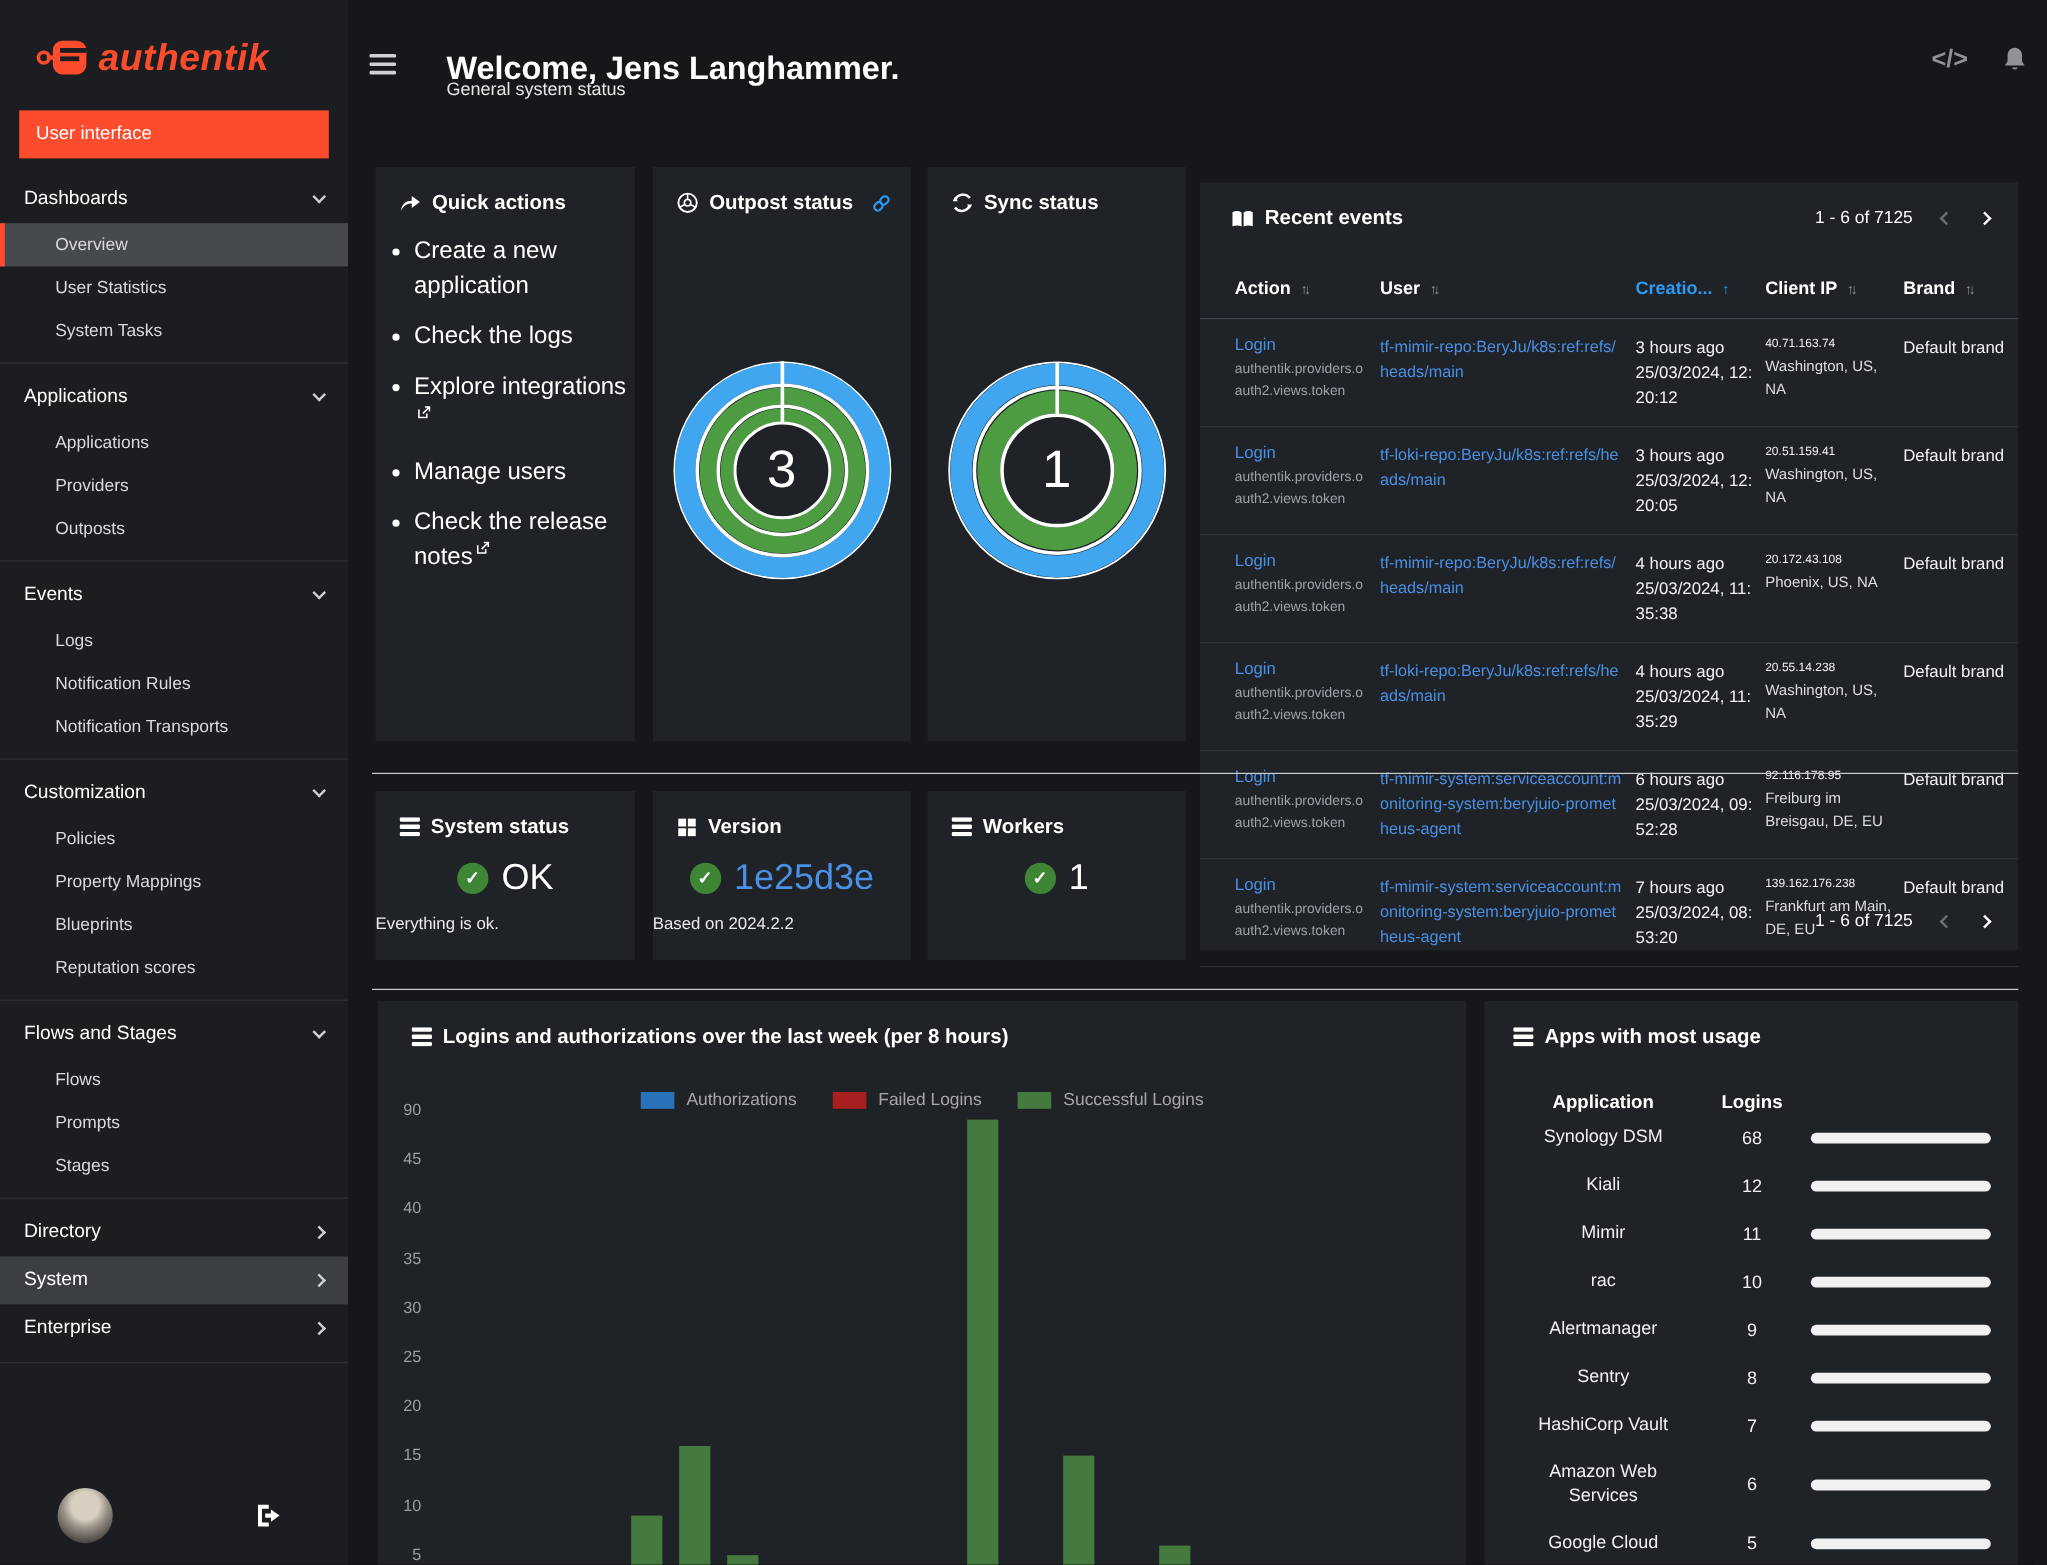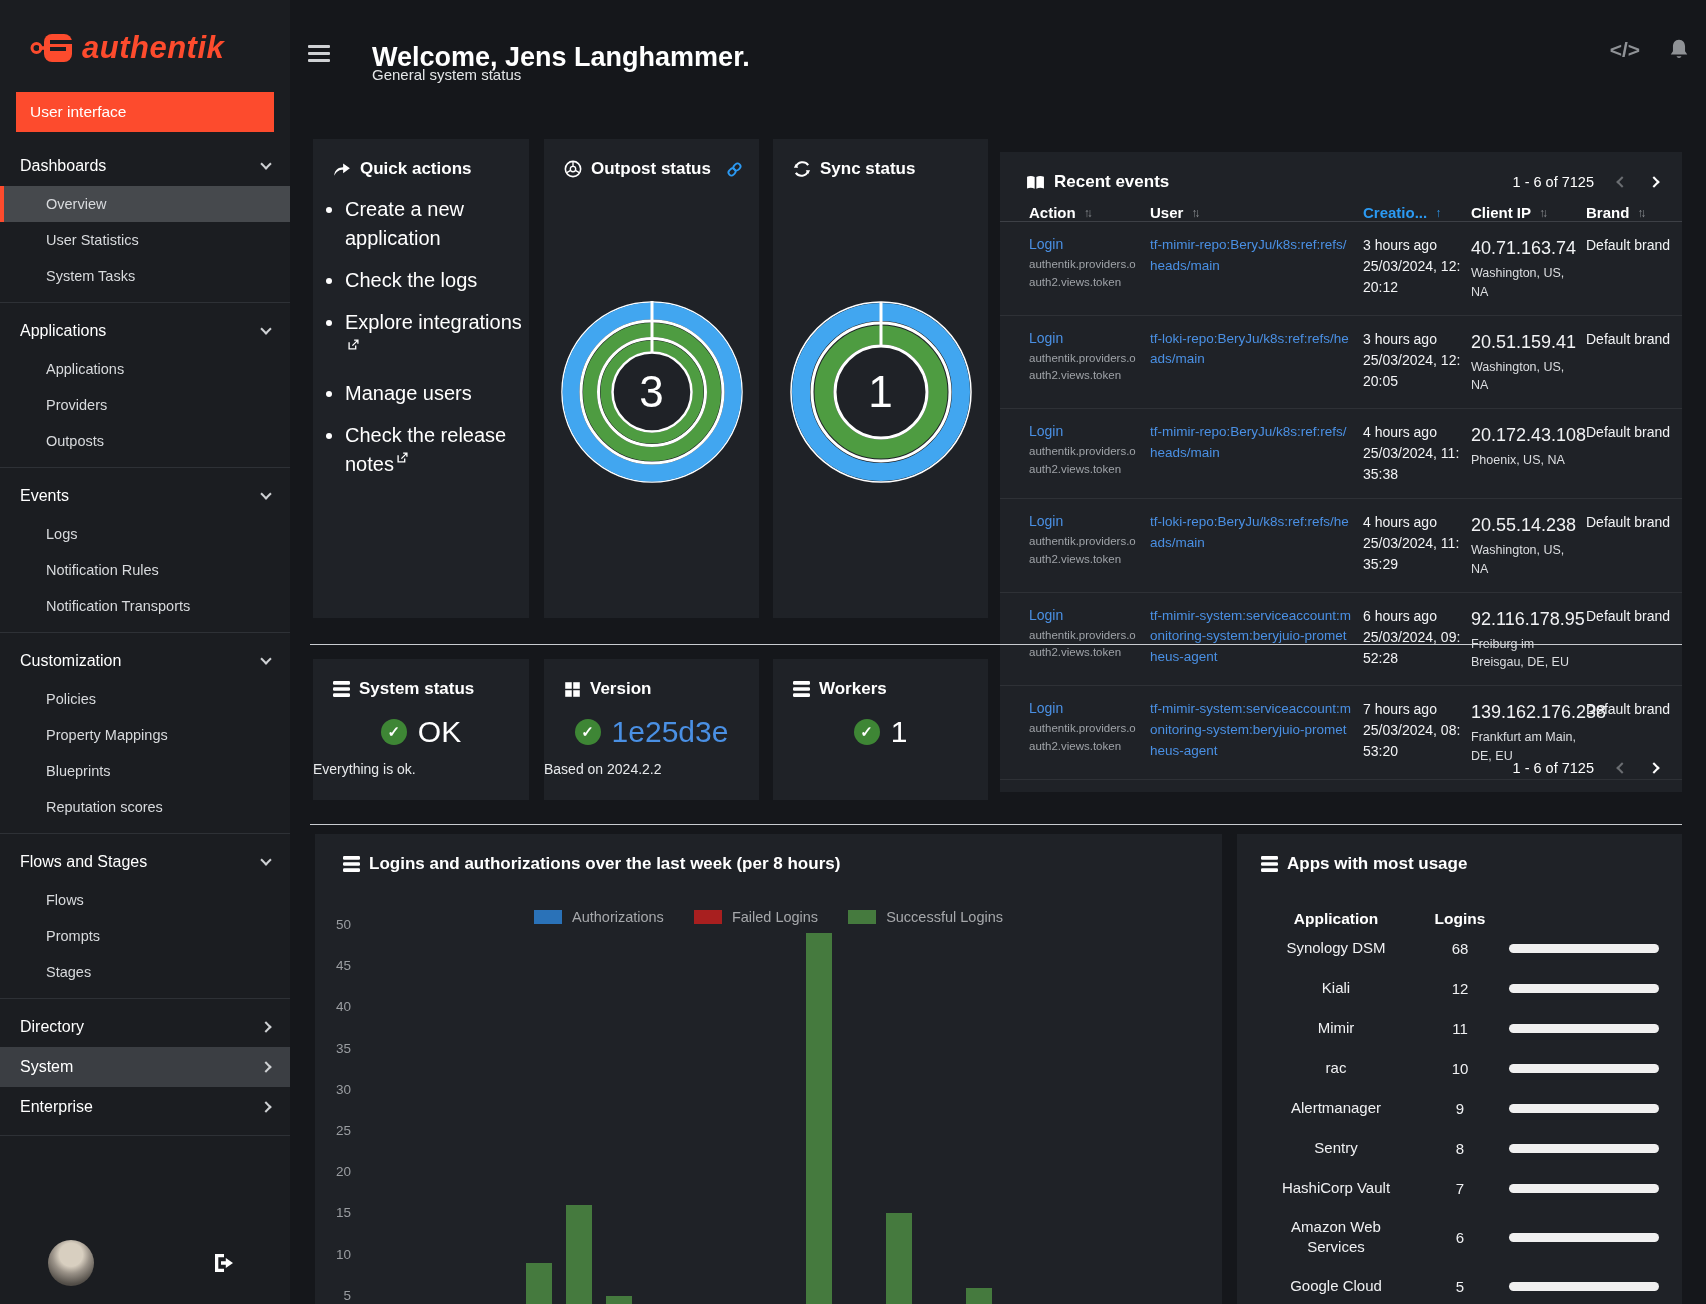--- a/index.html
+++ b/index.html
@@ -47,32 +47,32 @@
   .qa-list li{font-size:20px;line-height:1.45;margin-bottom:13px;}
   .ext{margin-left:3px;vertical-align:super;}
 
   
   .donut-wrap{position:relative;width:190px;margin:118px auto 0 auto;}
   .donut-num{position:absolute;left:0;top:0;width:190px;height:190px;display:flex;align-items:center;
              justify-content:center;color:#fff;font-size:44px;}
 
   
   .ev-head,.ev-row{display:grid;grid-template-columns:111px 203px 98px 105px 90px;column-gap:10px;padding-left:29px;}
-  .ev-head{margin-top:12px;padding-bottom:0;border-bottom:1px solid #3d4046;}
+  .ev-head{margin-top:40px;padding-bottom:16px;border-bottom:1px solid #3d4046;}
   .th{display:flex;gap:8px;align-items:center;font-size:15px;font-weight:bold;color:#fff;cursor:pointer;}
   .sort{color:#8a8d91;font-size:12px;letter-spacing:-3px;}
   .th.sorted{color:#2b9af3;}
   .th.sorted .sort{color:#2b9af3;letter-spacing:0;}
   .ev-row{padding-top:13px;padding-bottom:13px;border-bottom:1px solid #2e3136;}
   .link{color:#4a90e4;cursor:pointer;}
   .ev-action .link{font-size:14px;}
   .ev-sub{color:#9fa3a8;font-size:11.5px;word-break:break-all;line-height:1.55;margin-top:3px;}
   .ev-user{font-size:13.5px;word-break:break-all;line-height:1.55;}
   .ev-time{color:#f2f3f5;font-size:14px;line-height:1.5;word-break:break-all;}
-  .ev-ip{color:#f2f3f5;font-size:18px;line-height:1.5;}
+  .ev-ip{color:#f2f3f5;font-size:10px;line-height:1.5;}
   .ev-geo{color:#dcdee1;font-size:12.5px;line-height:1.5;word-break:break-word;margin-top:2px;}
   .ev-brand{color:#f2f3f5;font-size:14px;word-break:break-all;line-height:1.5;}
   .pag{position:absolute;right:24px;display:flex;align-items:center;gap:24px;color:#fff;font-size:14.5px;}
   .pag .chev{border-color:#fff;cursor:pointer;}
   .pag .chev.dim{border-color:#6b6e72;}
 
   
   .big{display:flex;gap:11px;align-items:center;justify-content:center;margin-top:16px;font-size:30px;color:#fff;}
   .okchk{width:26px;height:26px;border-radius:50%;background:#3e8635;color:#fff;font-size:15px;font-weight:bold;
          display:flex;align-items:center;justify-content:center;}
@@ -479,21 +479,21 @@
       <div class="yaxis">
           <span class="ytick" style="top: 90%;">5</span>
           <span class="ytick" style="top: 80%;">10</span>
           <span class="ytick" style="top: 70%;">15</span>
           <span class="ytick" style="top: 60%;">20</span>
           <span class="ytick" style="top: 50%;">25</span>
           <span class="ytick" style="top: 40%;">30</span>
           <span class="ytick" style="top: 30%;">35</span>
           <span class="ytick" style="top: 20%;">40</span>
           <span class="ytick" style="top: 10%;">45</span>
-          <span class="ytick" style="top: 0%;">50</span>
+          <span class="ytick" style="top: 0%;">90</span>
         </div>
       <div class="plot">
           <div class="bar" style="left: calc(21.4286% - 13px); height: 18%; background: rgb(69, 122, 62);"></div>
           <div class="bar" style="left: calc(26.1905% - 13px); height: 32%; background: rgb(69, 122, 62);"></div>
           <div class="bar" style="left: calc(30.9524% - 13px); height: 10%; background: rgb(69, 122, 62);"></div>
           <div class="bar" style="left: calc(54.7619% - 13px); height: 98%; background: rgb(69, 122, 62);"></div>
           <div class="bar" style="left: calc(64.2857% - 13px); height: 30%; background: rgb(69, 122, 62);"></div>
           <div class="bar" style="left: calc(73.8095% - 13px); height: 12%; background: rgb(69, 122, 62);"></div>
         </div>
     </section>

